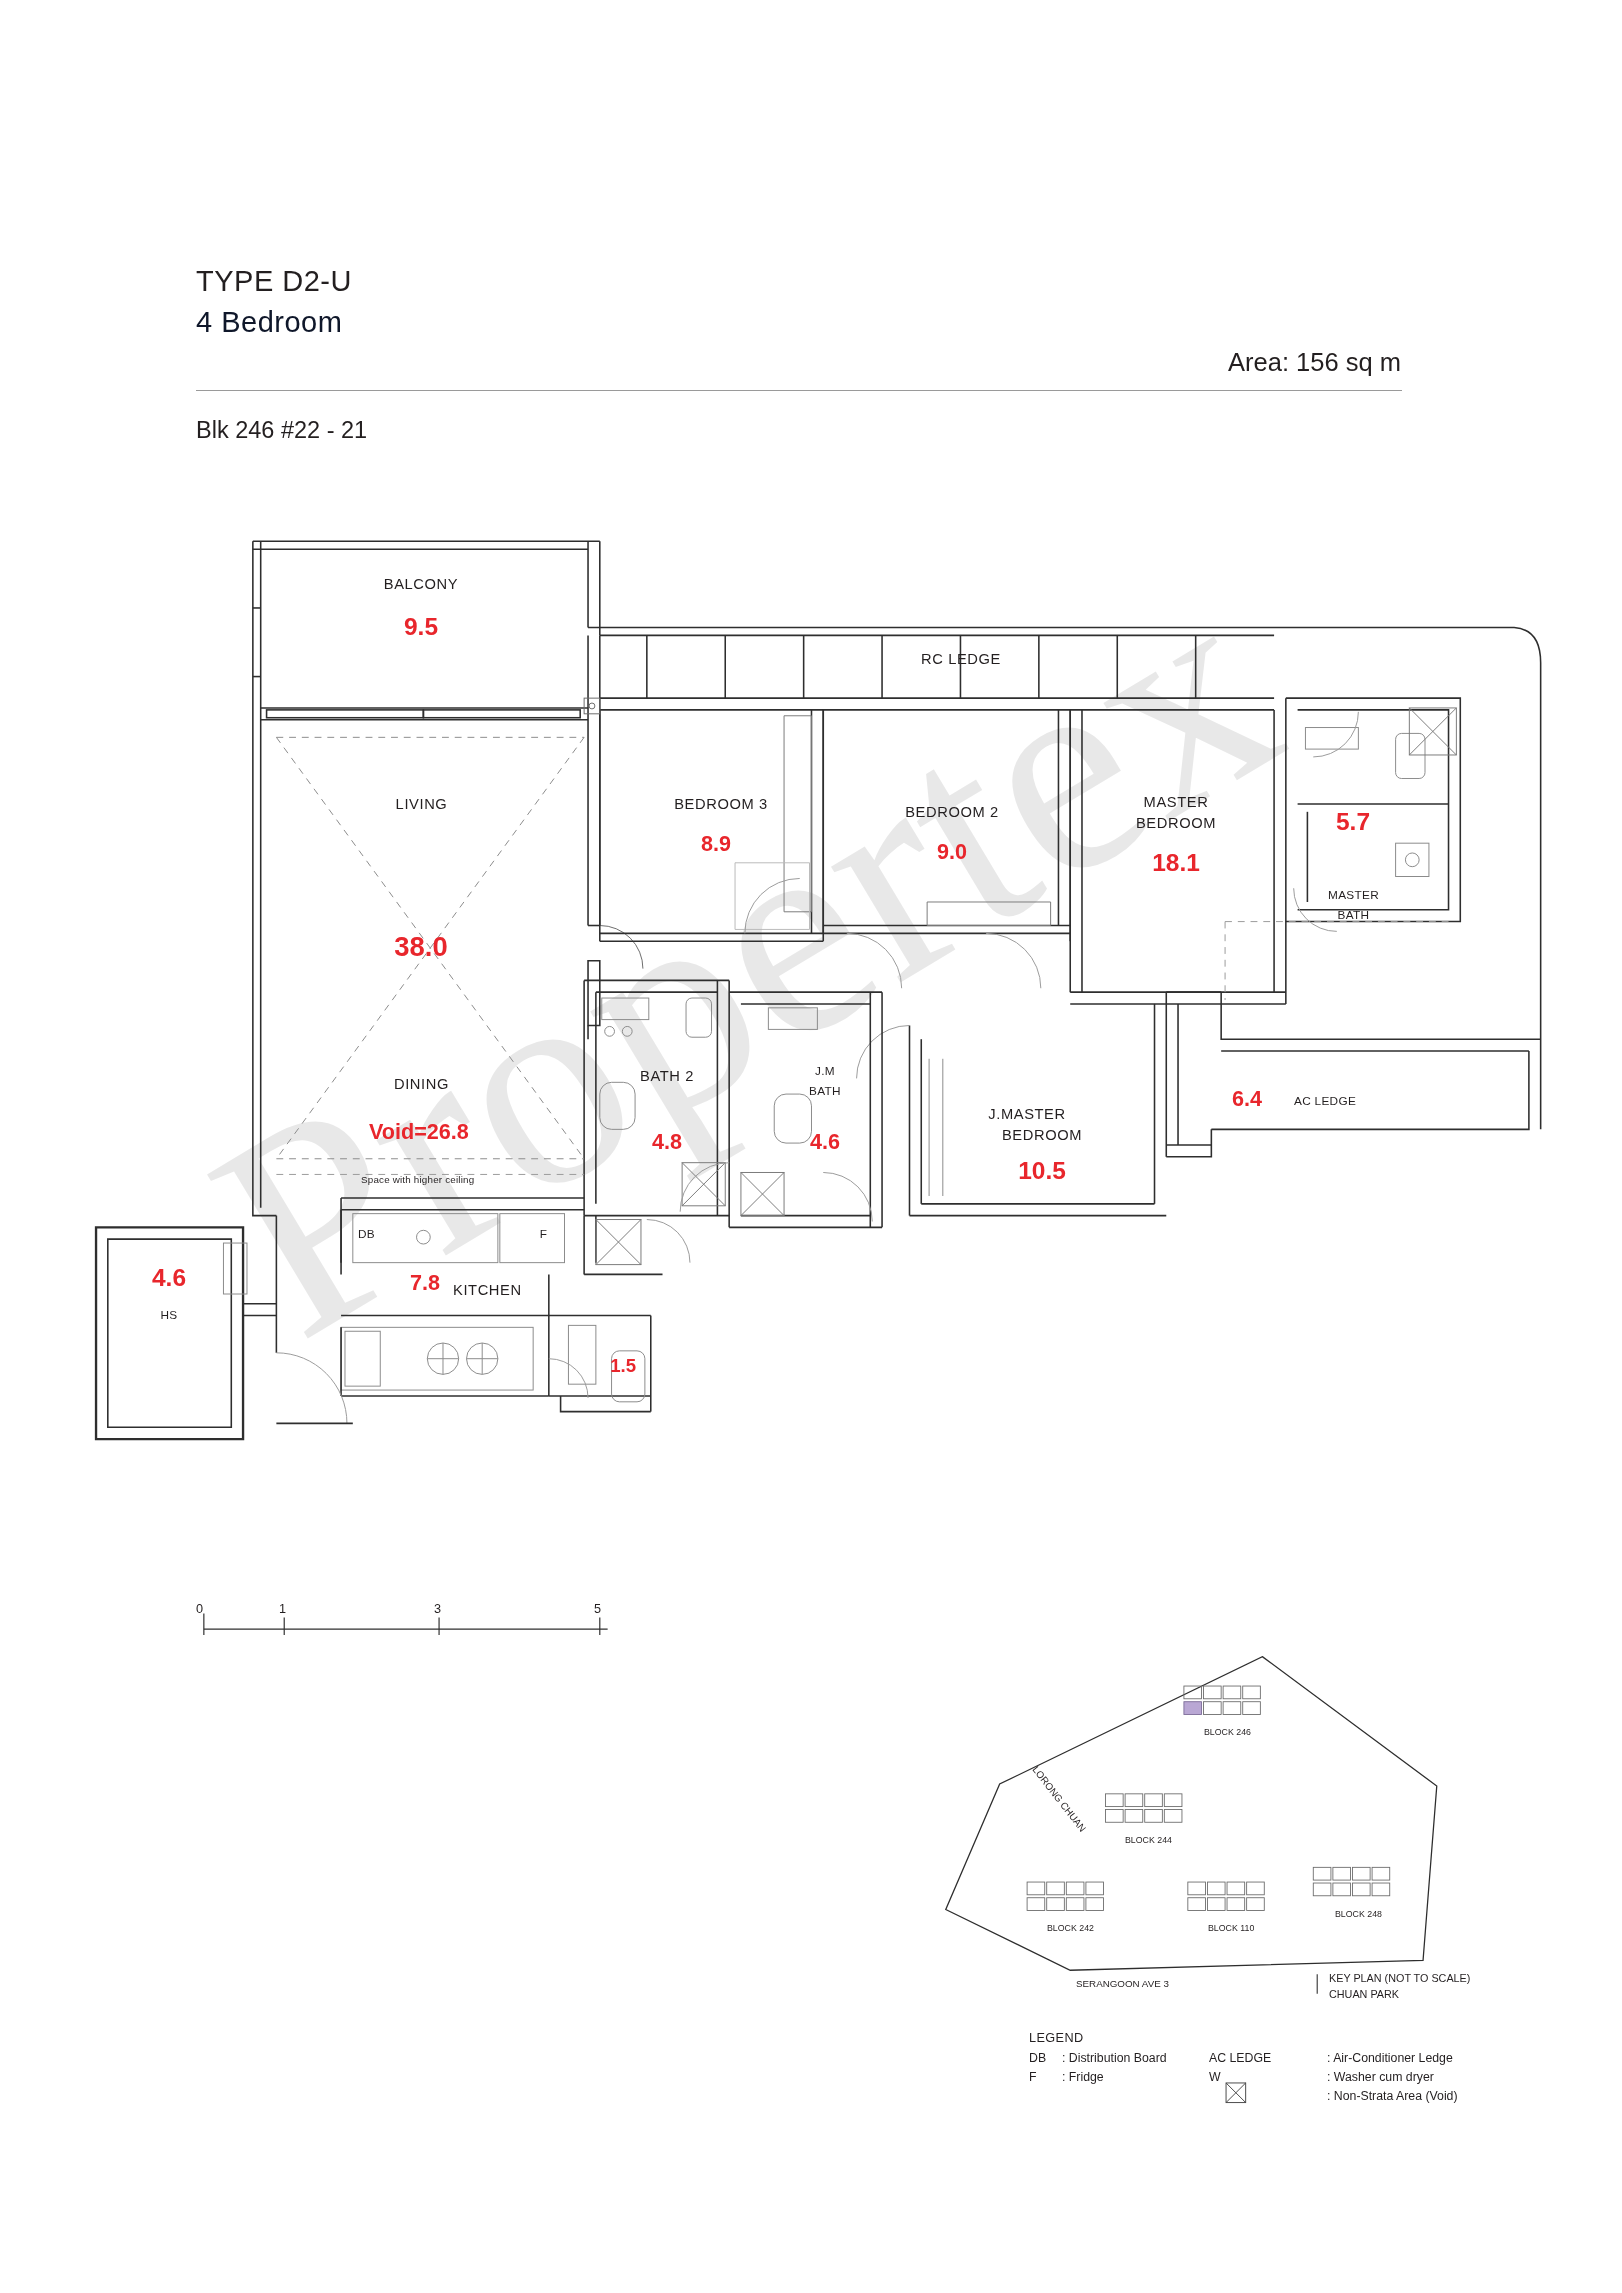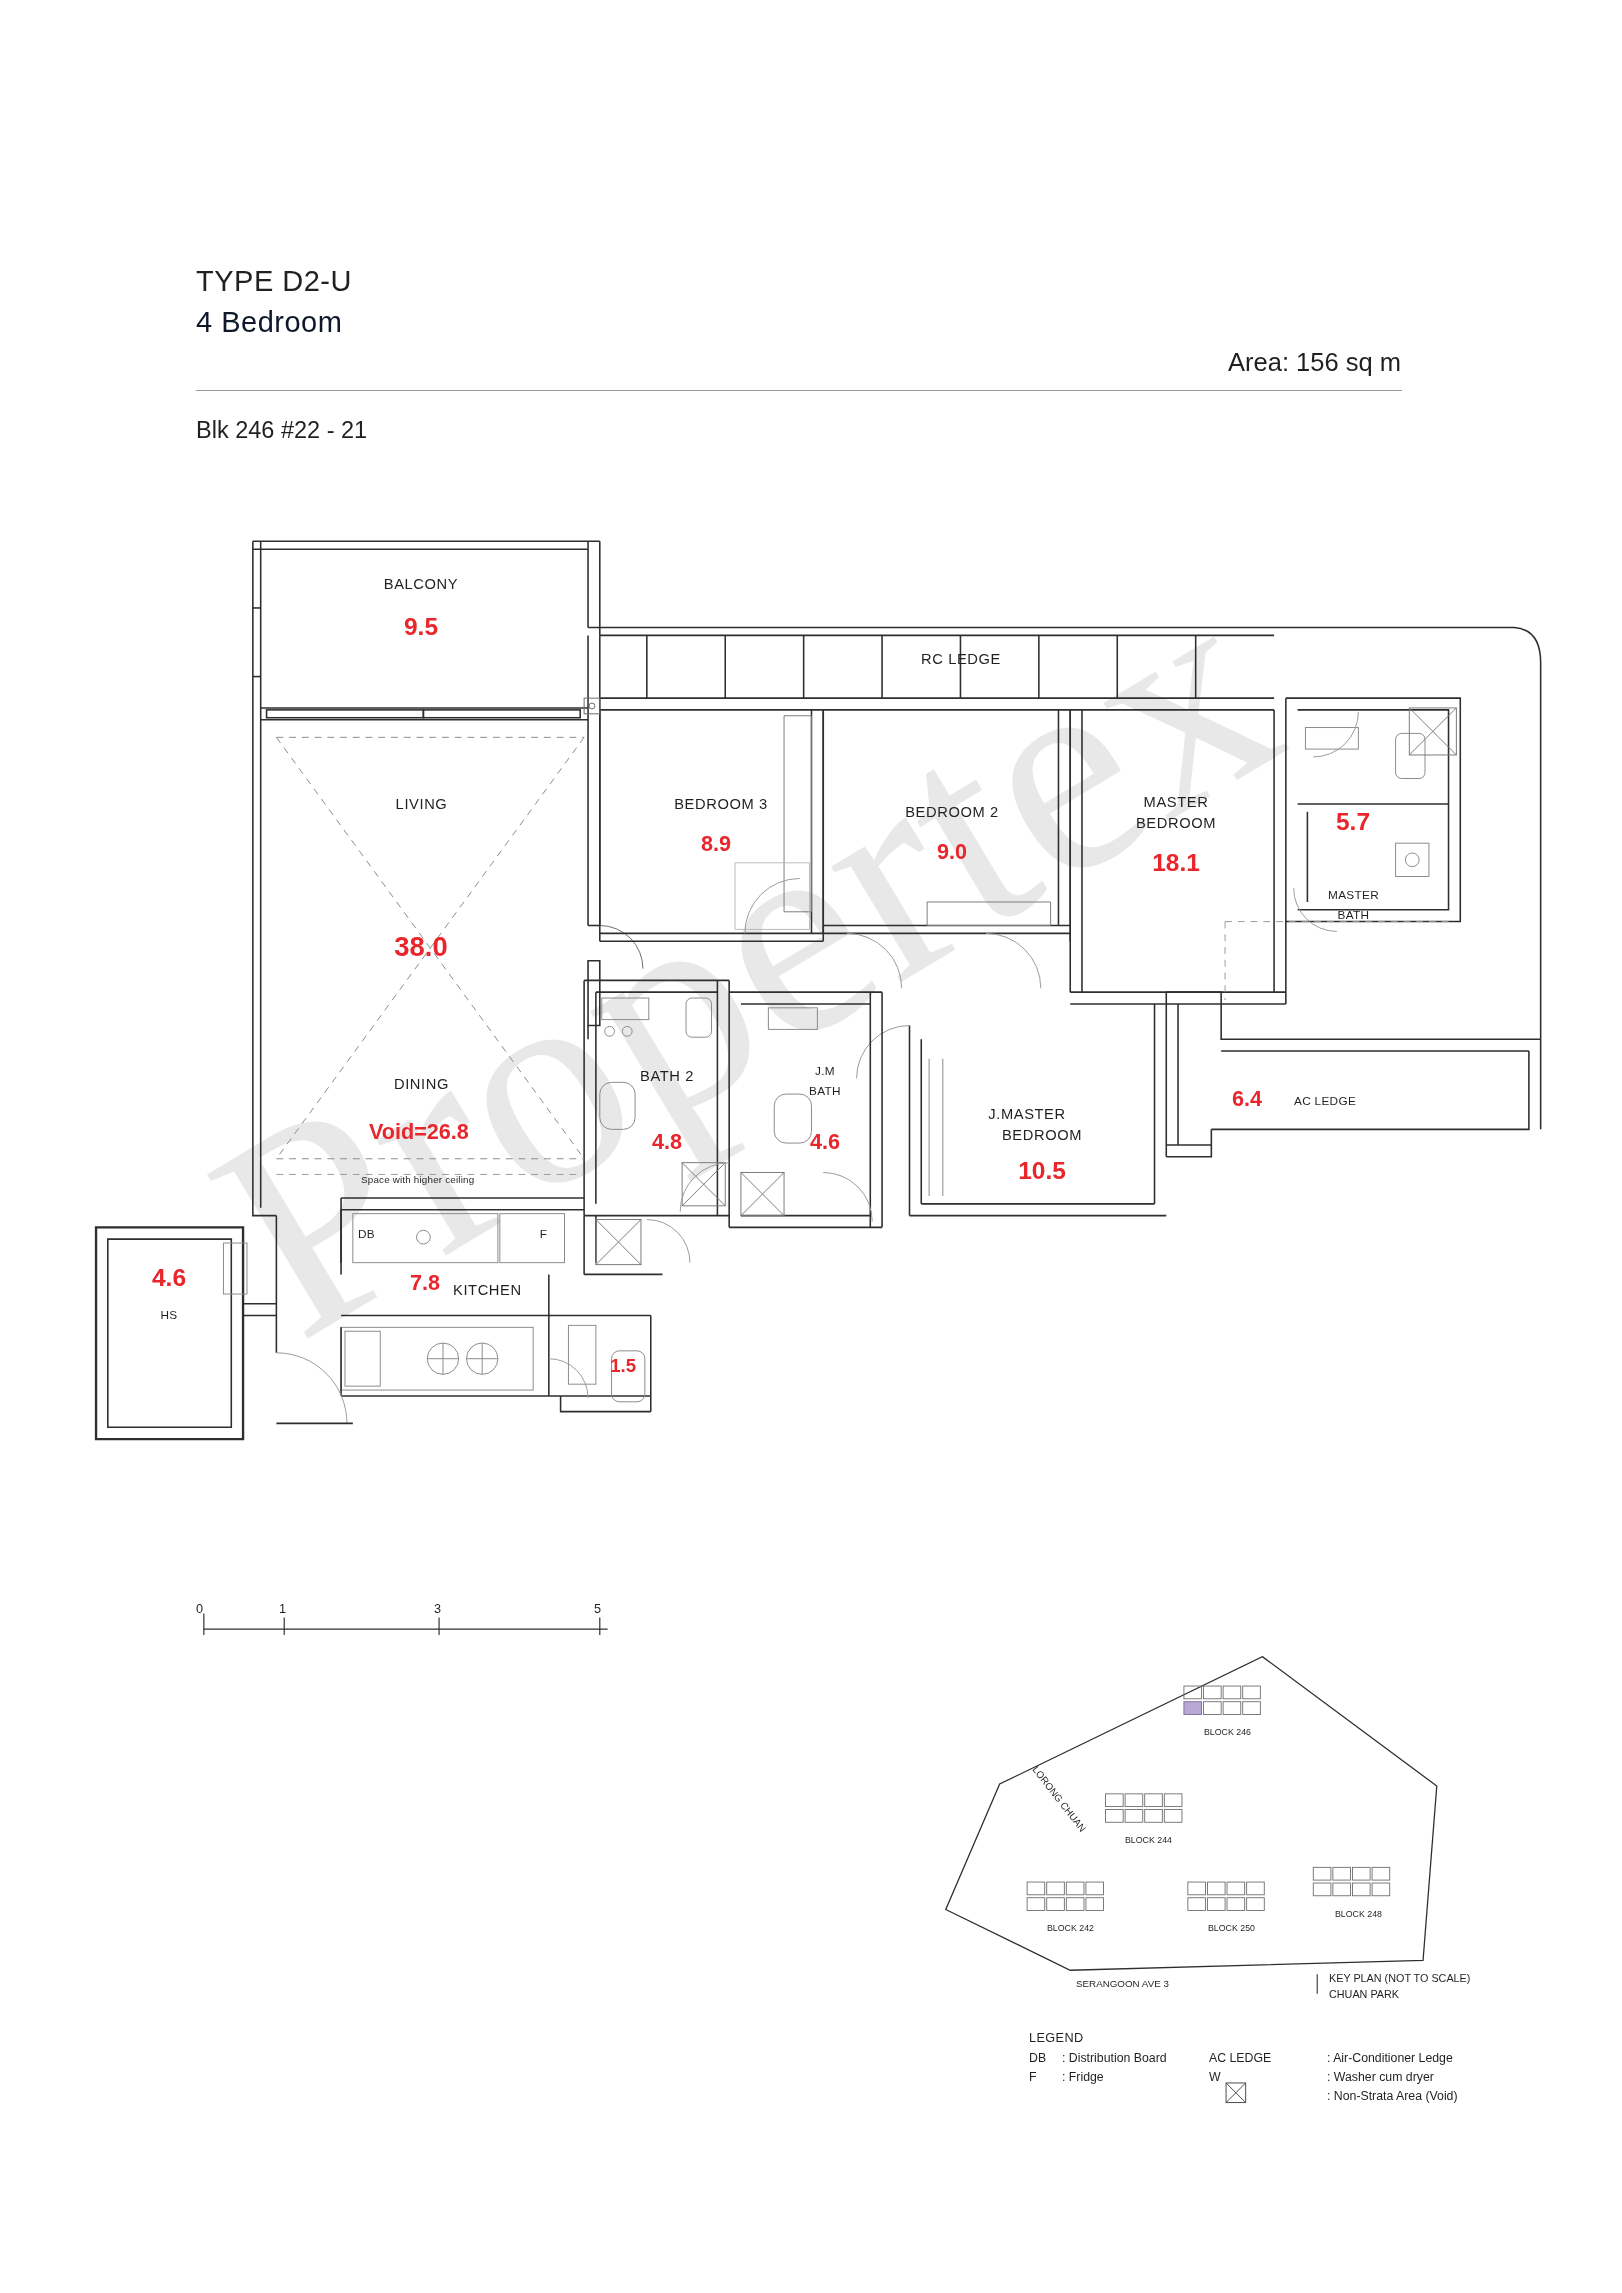--- a/index.html
+++ b/index.html
@@ -401,21 +401,21 @@
     <div class="scale-tick" style="left:279px;top:1602px;">1</div>
     <div class="scale-tick" style="left:434px;top:1602px;">3</div>
     <div class="scale-tick" style="left:594px;top:1602px;">5</div>
 
     <div class="kp-txt road" style="left:1039px;top:1764px;transform:rotate(52deg);transform-origin:left top;">LORONG CHUAN</div>
     <div class="kp-txt road" style="left:1076px;top:1978px;">SERANGOON AVE 3</div>
     <div class="kp-txt" style="left:1204px;top:1727px;">BLOCK 246</div>
     <div class="kp-txt" style="left:1125px;top:1835px;">BLOCK 244</div>
     <div class="kp-txt" style="left:1335px;top:1909px;">BLOCK 248</div>
     <div class="kp-txt" style="left:1047px;top:1923px;">BLOCK 242</div>
-    <div class="kp-txt" style="left:1208px;top:1923px;">BLOCK 250</div>
+    <div class="kp-txt" style="left:1208px;top:1923px;">BLOCK 110</div>
     <div class="kp-note" style="left:1329px;top:1972px;">KEY PLAN (NOT TO SCALE)</div>
     <div class="kp-note" style="left:1329px;top:1988px;">CHUAN PARK</div>
   </div>
 
   <div class="legend">
     <div class="legend-title">LEGEND</div>
     <div class="legend-grid">
       <div>DB</div>
       <div>: Distribution Board</div>
       <div>AC LEDGE</div>

